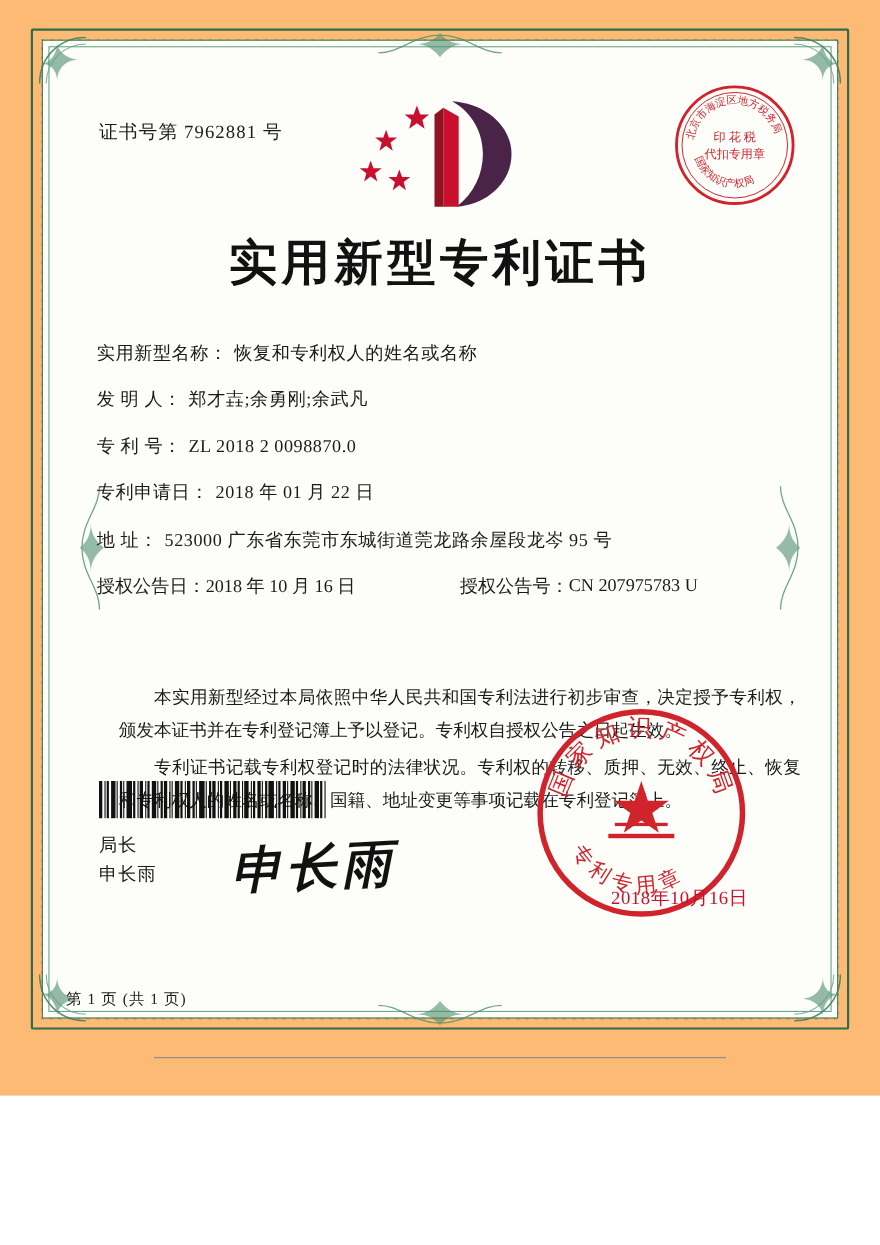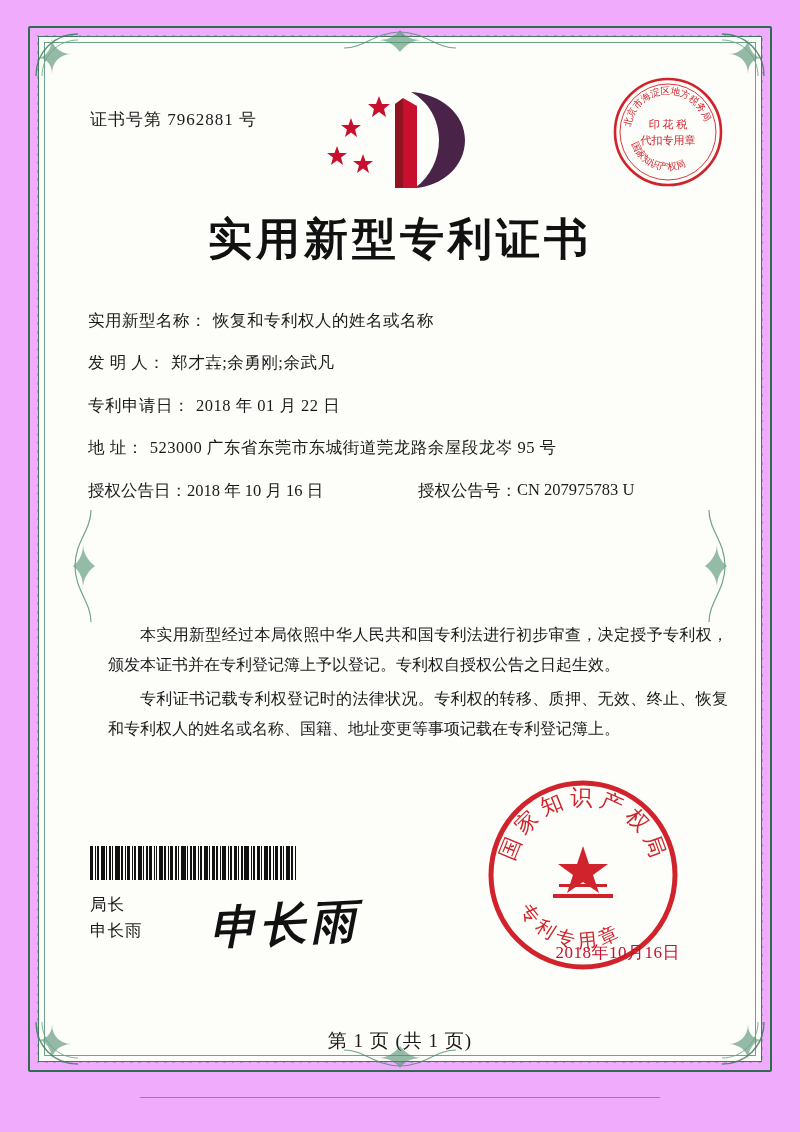--- a/index.html
+++ b/index.html
@@ -11,22 +11,22 @@
     width: 800px;
     height: 1132px;
     font-family: "Liberation Serif", "DejaVu Serif", serif;
     color: #1a1a1a;
     overflow: hidden;
   }
 
   .page {
     position: relative;
     width: 800px;
-    height: 1132px;
-    background: #f0abfc;
+    height: 996px;
+    background: #fdba74;
     overflow: hidden;
   }
 
   
   .frame-outer {
     position: absolute;
     left: 28px;
     top: 26px;
     right: 28px;
     bottom: 60px;
@@ -242,22 +242,22 @@
     color: #c8102e;
     letter-spacing: 0.5px;
     font-family: "Liberation Serif", serif;
   }
 
   .page-foot {
     position: absolute;
     left: 0;
     right: 0;
     bottom: -2px;
-    text-align: center;
-    font-size: 19px;
+    text-align: left;
+    font-size: 14px;
     letter-spacing: 1px;
   }
 
   .bottom-line {
     position: absolute;
     left: 140px;
     right: 140px;
     bottom: 34px;
     border-top: 1px solid #8a8a8a;
   }
@@ -372,20 +372,24 @@
       <div class="field">
         <span class="label">实用新型名称：</span>
         <span class="value">恢复和专利权人的姓名或名称</span>
       </div>
 
       <div class="field">
         <span class="label">发  明  人：</span>
         <span class="value">郑才壵;余勇刚;余武凡</span>
       </div>
 
+      <div class="field">
+        <span class="label">专  利  号：</span>
+        <span class="value">ZL 2018 2 0098870.0</span>
+      </div>
 
       <div class="field">
         <span class="label">专利申请日：</span>
         <span class="value">2018 年 01 月 22 日</span>
       </div>
 
 
       <div class="field">
         <span class="label">地        址：</span>
         <span class="value">523000  广东省东莞市东城街道莞龙路余屋段龙岑 95 号</span>

